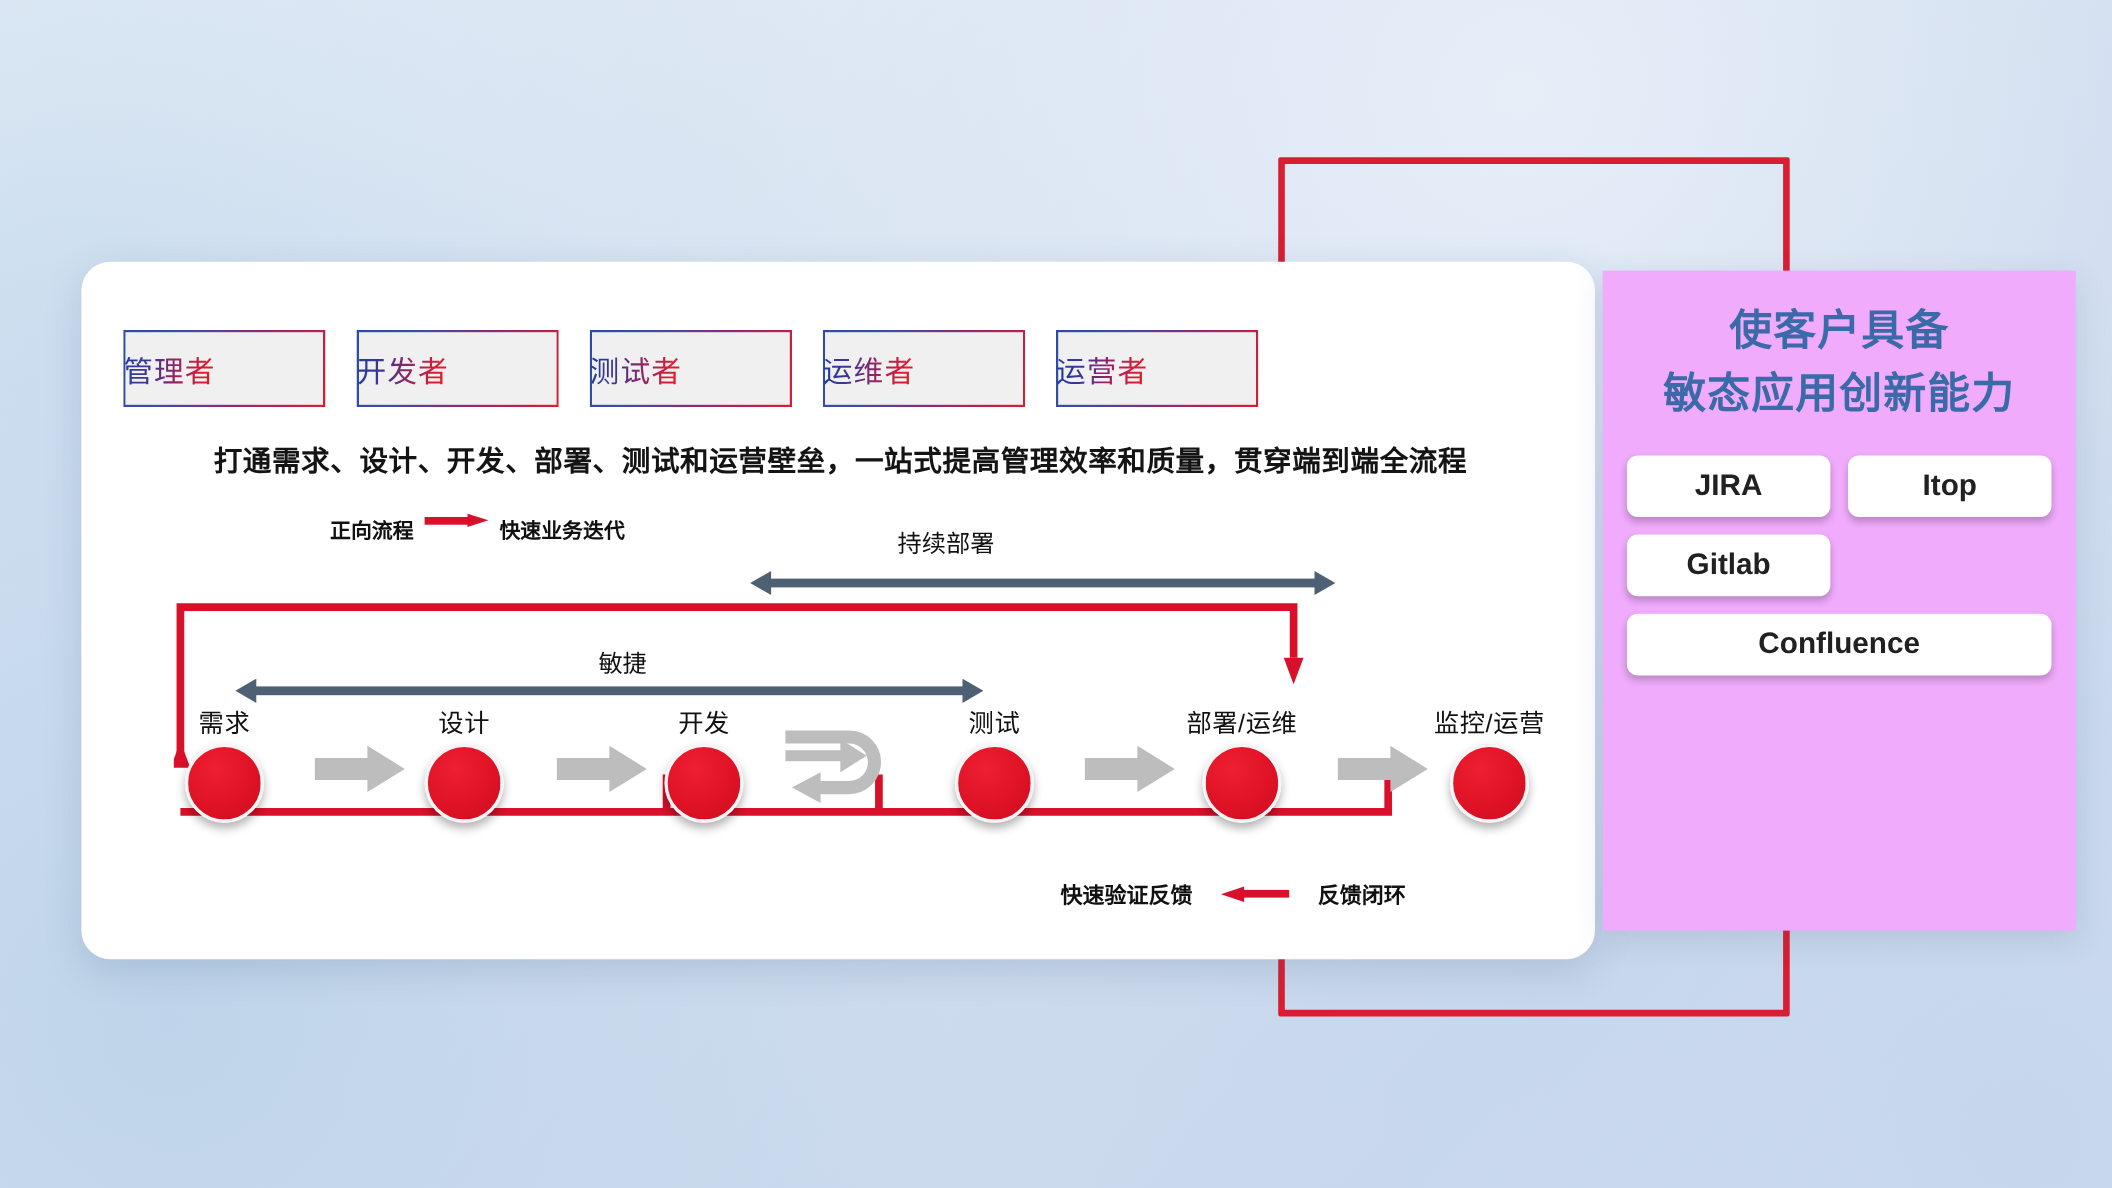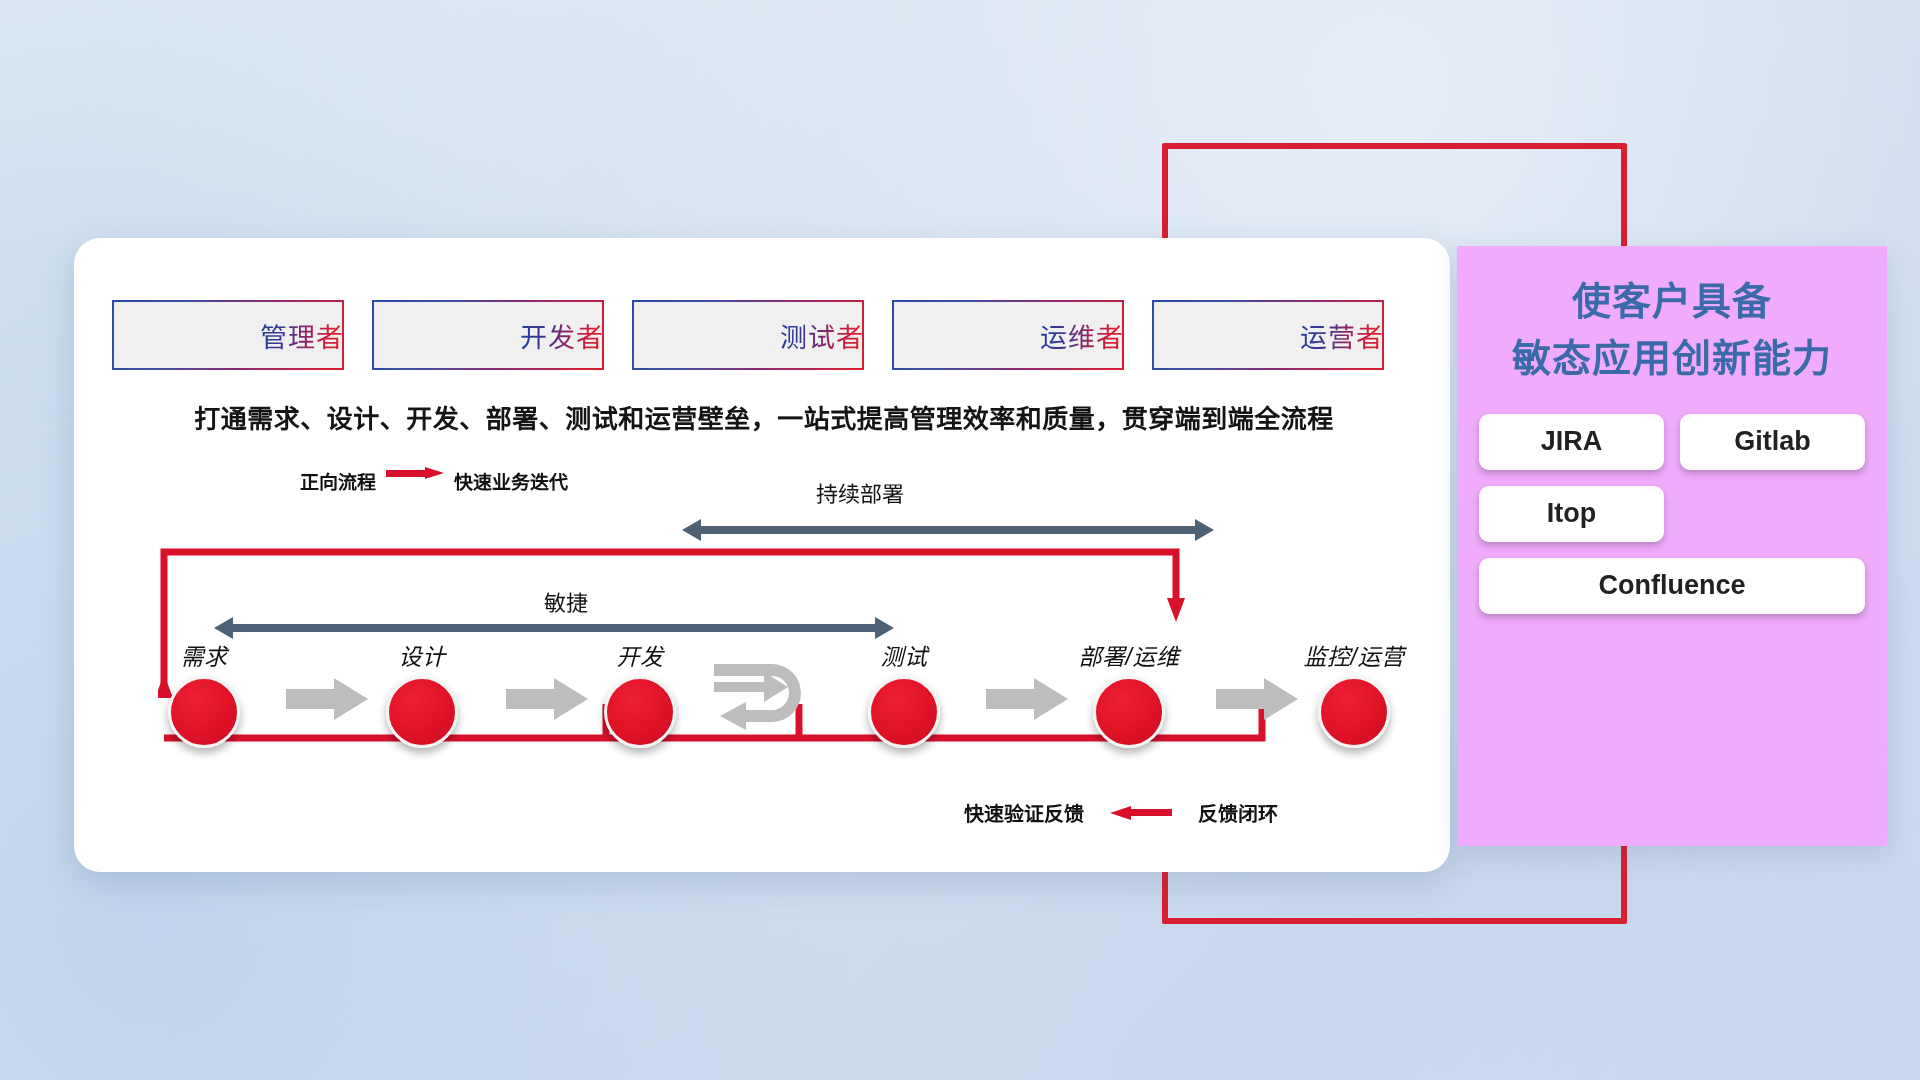--- a/index.html
+++ b/index.html
@@ -25,21 +25,21 @@
   
   .card{
     position:absolute;left:74px;top:238px;width:1376px;height:634px;
     background:#ffffff;border-radius:26px;z-index:3;
     box-shadow:0 10px 34px rgba(60,90,130,.18);
   }
 
   
   .roles{position:absolute;left:38px;top:62px;display:flex;gap:28px;}
   .role{
-    width:232px;height:70px;display:flex;align-items:center;justify-content:flex-end;
+    width:184px;height:70px;display:flex;align-items:center;justify-content:flex-start;
     background:#f0f0f0;box-sizing:border-box;position:relative;
   }
   .role::before{
     content:"";position:absolute;inset:0;padding:2px;
     background:linear-gradient(115deg,#2b4ba8 0%,#3b4fa0 28%,#8d2a73 60%,#e01b2e 100%);
     -webkit-mask:linear-gradient(#000 0 0) content-box,linear-gradient(#000 0 0);
     -webkit-mask-composite:xor;mask-composite:exclude;pointer-events:none;
   }
   .role span{
     font-size:27px;letter-spacing:1px;font-weight:400;position:relative;z-index:2;
@@ -71,21 +71,21 @@
   .dbl .hl{position:absolute;left:0;top:0;width:0;height:0;
      border-top:11px solid transparent;border-bottom:11px solid transparent;border-right:19px solid #4e6073;}
   .dbl .hr{position:absolute;right:0;top:0;width:0;height:0;
      border-top:11px solid transparent;border-bottom:11px solid transparent;border-left:19px solid #4e6073;}
 
   
   .loop{position:absolute;left:84px;top:310px;width:1110px;height:236px;z-index:4;pointer-events:none;}
 
   
   .pipeline{position:absolute;left:60px;top:400px;width:1290px;height:170px;z-index:6;}
-  .node{position:absolute;text-align:center;font-style:italic;}
+  .node{position:absolute;text-align:center;}
   .node .nlabel{
     font-size:23px;color:#111;white-space:nowrap;margin-bottom:4px;letter-spacing:.5px;
   }
   .node .dot{
     width:72px;height:72px;border-radius:50%;margin:0 auto;
     background:radial-gradient(circle at 38% 30%,#ef1f33 0%,#df1226 55%,#cc0d20 100%);
     border:3px solid #f4f4f4;box-sizing:border-box;
     box-shadow:0 5px 9px rgba(0,0,0,.30);
   }
   .gray-arrow{position:absolute;width:82px;height:46px;}
@@ -253,19 +253,19 @@
 
   </div>
 
   <div class="panel">
     <div class="panel-title">
       <div class="pt1">使客户具备</div>
       <div class="pt2">敏态应用创新能力</div>
     </div>
     <div class="tools">
       <div class="tool half">JIRA</div>
+      <div class="tool half">Itop</div>
       <div class="tool half">Gitlab</div>
-      <div class="tool half">Itop</div>
       <div class="tool full">Confluence</div>
     </div>
   </div>
 
 </div>
 
 </body></html>

